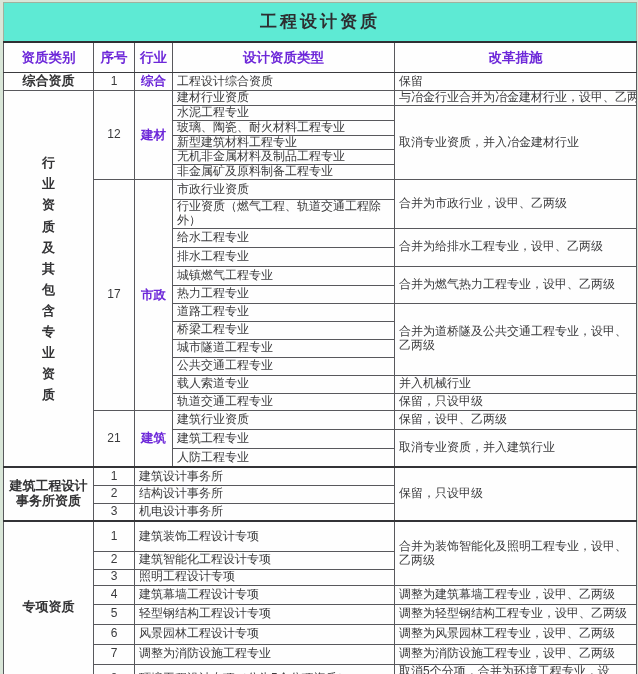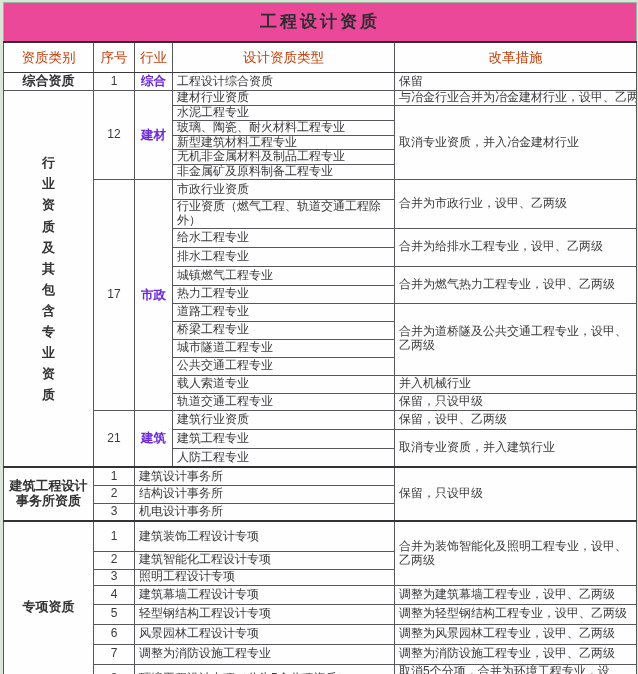--- a/index.html
+++ b/index.html
@@ -34,28 +34,28 @@
   }
   tr.title-row th {
     height: 38px;
     font-size: 17px;
     font-weight: bold;
     letter-spacing: 3px;
     text-align: center;
     color: #2d2d30;
     border: 1px solid #9fb29e;
     border-bottom: 2px solid #2f2f33;
-    background: #ec4899;
+    background: #5eead4;
   }
   tr.header-row th {
     height: 29px;
     font-size: 13.5px;
-    font-weight: normal;
-    text-align: center;
-    color: #c2410c;
+    font-weight: bold;
+    text-align: center;
+    color: #6d28d9;
     border-bottom: 1.5px solid #3a3a3e;
   }
   td.category {
     font-weight: bold;
     text-align: center;
     font-size: 13px;
     color: #333335;
   }
   td.serial  { text-align: center; }
   td.industry{ text-align: center; font-weight: bold; font-size: 12.5px; color: #6d28d9; }

